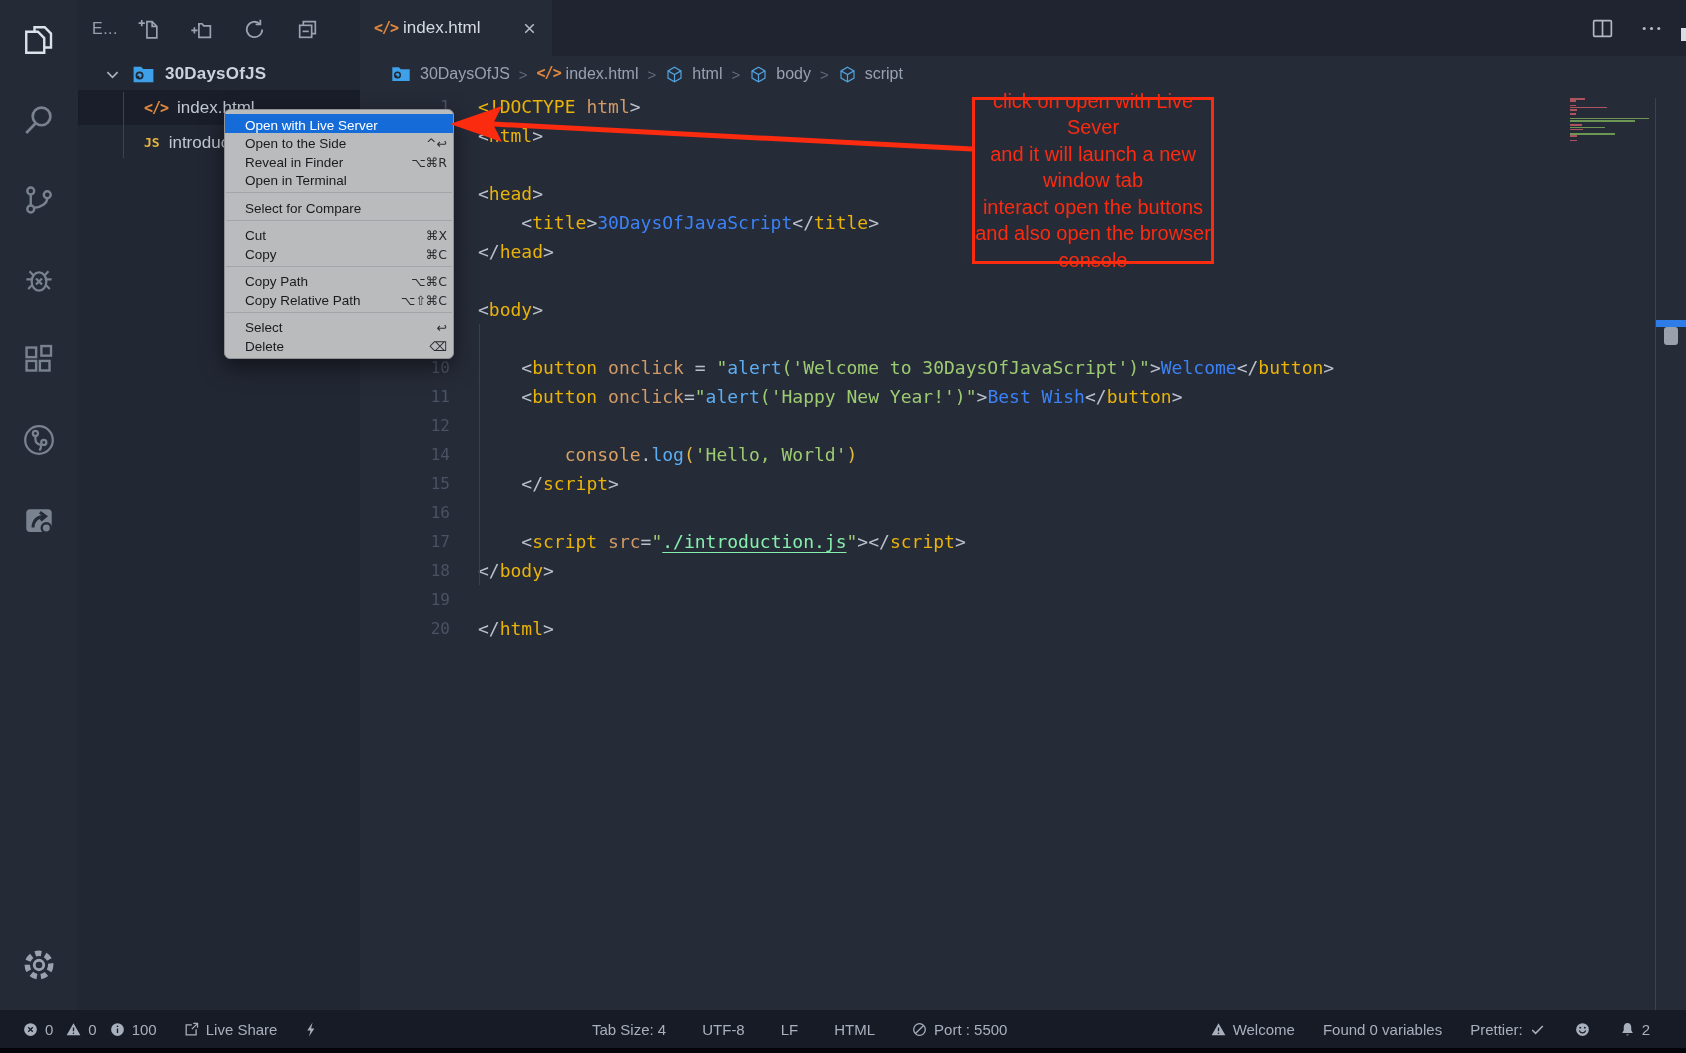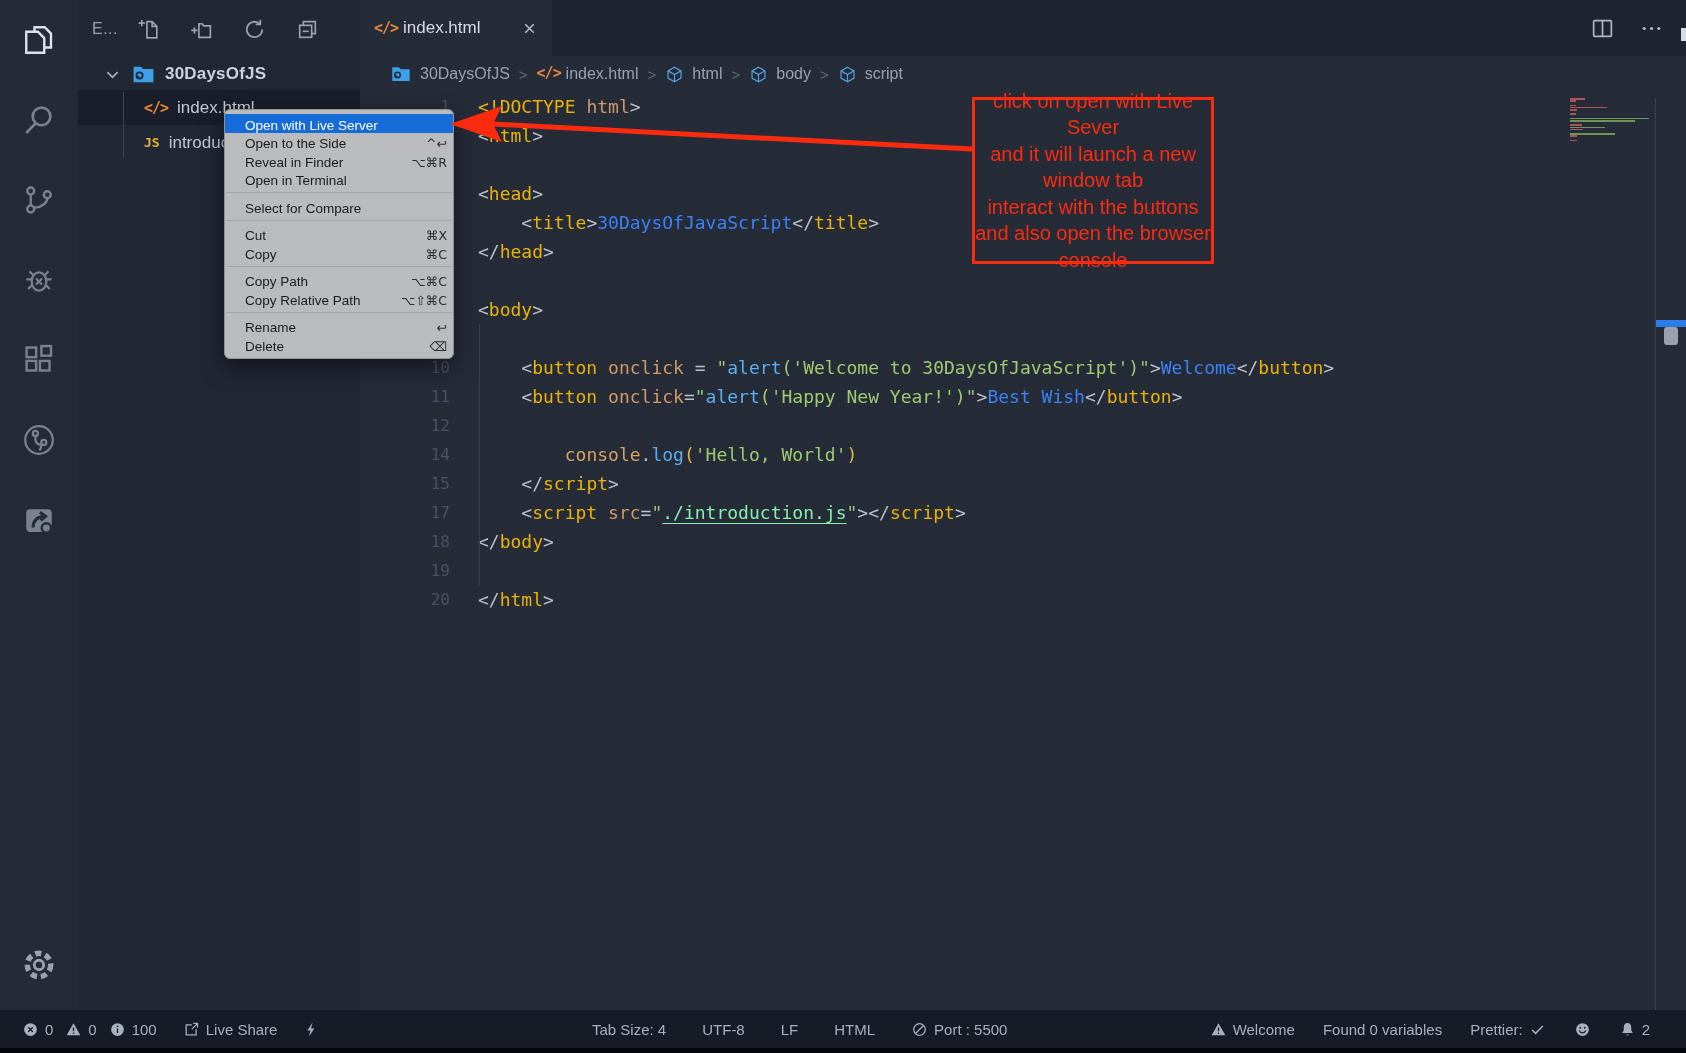--- a/index.html
+++ b/index.html
@@ -319,20 +319,21 @@
       <div class="code-line"><span class="ln">5</span><span class="tk-pn">    &lt;</span><span class="tk-tag">title</span><span class="tk-pn">&gt;</span><span class="tk-txt">30DaysOfJavaScript</span><span class="tk-pn">&lt;/</span><span class="tk-tag">title</span><span class="tk-pn">&gt;</span></div>
       <div class="code-line"><span class="ln">6</span><span class="tk-pn">&lt;/</span><span class="tk-tag">head</span><span class="tk-pn">&gt;</span></div>
       <div class="code-line"><span class="ln">7</span></div>
       <div class="code-line"><span class="ln">8</span><span class="tk-pn">&lt;</span><span class="tk-tag">body</span><span class="tk-pn">&gt;</span></div>
       <div class="code-line"><span class="ln">9</span></div>
       <div class="code-line"><span class="ln">10</span><span class="tk-pn">    &lt;</span><span class="tk-tag">button</span><span class="tk-pn"> </span><span class="tk-attr">onclick</span><span class="tk-pn"> = </span><span class="tk-str">"</span><span class="tk-fn">alert</span><span class="tk-str">('Welcome to 30DaysOfJavaScript')</span><span class="tk-str">"</span><span class="tk-pn">&gt;</span><span class="tk-txt">Welcome</span><span class="tk-pn">&lt;/</span><span class="tk-tag">button</span><span class="tk-pn">&gt;</span></div>
       <div class="code-line"><span class="ln">11</span><span class="tk-pn">    &lt;</span><span class="tk-tag">button</span><span class="tk-pn"> </span><span class="tk-attr">onclick</span><span class="tk-pn">=</span><span class="tk-str">"</span><span class="tk-fn">alert</span><span class="tk-str">('Happy New Year!')</span><span class="tk-str">"</span><span class="tk-pn">&gt;</span><span class="tk-txt">Best Wish</span><span class="tk-pn">&lt;/</span><span class="tk-tag">button</span><span class="tk-pn">&gt;</span></div>
       <div class="code-line"><span class="ln">12</span></div>
       <div class="code-line"><span class="ln">14</span><span class="tk-pn">        </span><span class="tk-obj">console</span><span class="tk-pn">.</span><span class="tk-fn">log</span><span class="tk-par">(</span><span class="tk-str">'Hello, World'</span><span class="tk-par">)</span></div>
       <div class="code-line"><span class="ln">15</span><span class="tk-pn">    &lt;/</span><span class="tk-tag">script</span><span class="tk-pn">&gt;</span></div>
+      <div class="code-line"><span class="ln">16</span></div>
       <div class="code-line"><span class="ln">17</span><span class="tk-pn">    &lt;</span><span class="tk-tag">script</span><span class="tk-pn"> </span><span class="tk-attr">src</span><span class="tk-pn">=</span><span class="tk-str">"</span><span class="tk-lnk">./introduction.js</span><span class="tk-str">"</span><span class="tk-pn">&gt;</span><span class="tk-pn">&lt;/</span><span class="tk-tag">script</span><span class="tk-pn">&gt;</span></div>
       <div class="code-line"><span class="ln">18</span><span class="tk-pn">&lt;/</span><span class="tk-tag">body</span><span class="tk-pn">&gt;</span></div>
       <div class="code-line"><span class="ln">19</span></div>
       <div class="code-line"><span class="ln">20</span><span class="tk-pn">&lt;/</span><span class="tk-tag">html</span><span class="tk-pn">&gt;</span></div>
     </div>
   <div id="editor-indent-guide"></div>
   <div id="minimap">
       <div class="mm-bar" style="top: 0px; left: 0px; width: 15px; background: rgb(179, 85, 96);"></div>
       <div class="mm-bar" style="top: 2.2px; left: 0px; width: 6px; background: rgb(179, 85, 96);"></div>
       <div class="mm-bar" style="top: 6.6px; left: 0px; width: 6px; background: rgb(179, 85, 96);"></div>
@@ -504,33 +505,33 @@
     <div class="menu-item">
       <span class="lab">Copy Path</span>
       <span class="sc">⌥⌘C</span>
     </div>
     <div class="menu-item">
       <span class="lab">Copy Relative Path</span>
       <span class="sc">⌥⇧⌘C</span>
     </div>
     <div class="menu-sep"></div>
     <div class="menu-item">
-      <span class="lab">Rename</span>
+      <span class="lab">Select</span>
       <span class="sc">↩</span>
     </div>
     <div class="menu-item">
       <span class="lab">Delete</span>
       <span class="sc">⌫</span>
     </div>
   </div>
 
 <div id="annotation-box">
     <div>click on open with Live Sever</div>
     <div>and it will launch a new</div>
     <div>window tab</div>
-    <div>interact with the buttons</div>
+    <div>interact open the buttons</div>
     <div>and also open the browser</div>
     <div>console</div>
   </div>
 <svg id="arrow-overlay">
   <line x1="493" y1="124" x2="972" y2="149" stroke="#fb2b10" stroke-width="5"></line>
   <polygon points="450,124 502,106 493,124 502,142" fill="#fb2b10"></polygon>
 </svg>
 
 </body></html>

